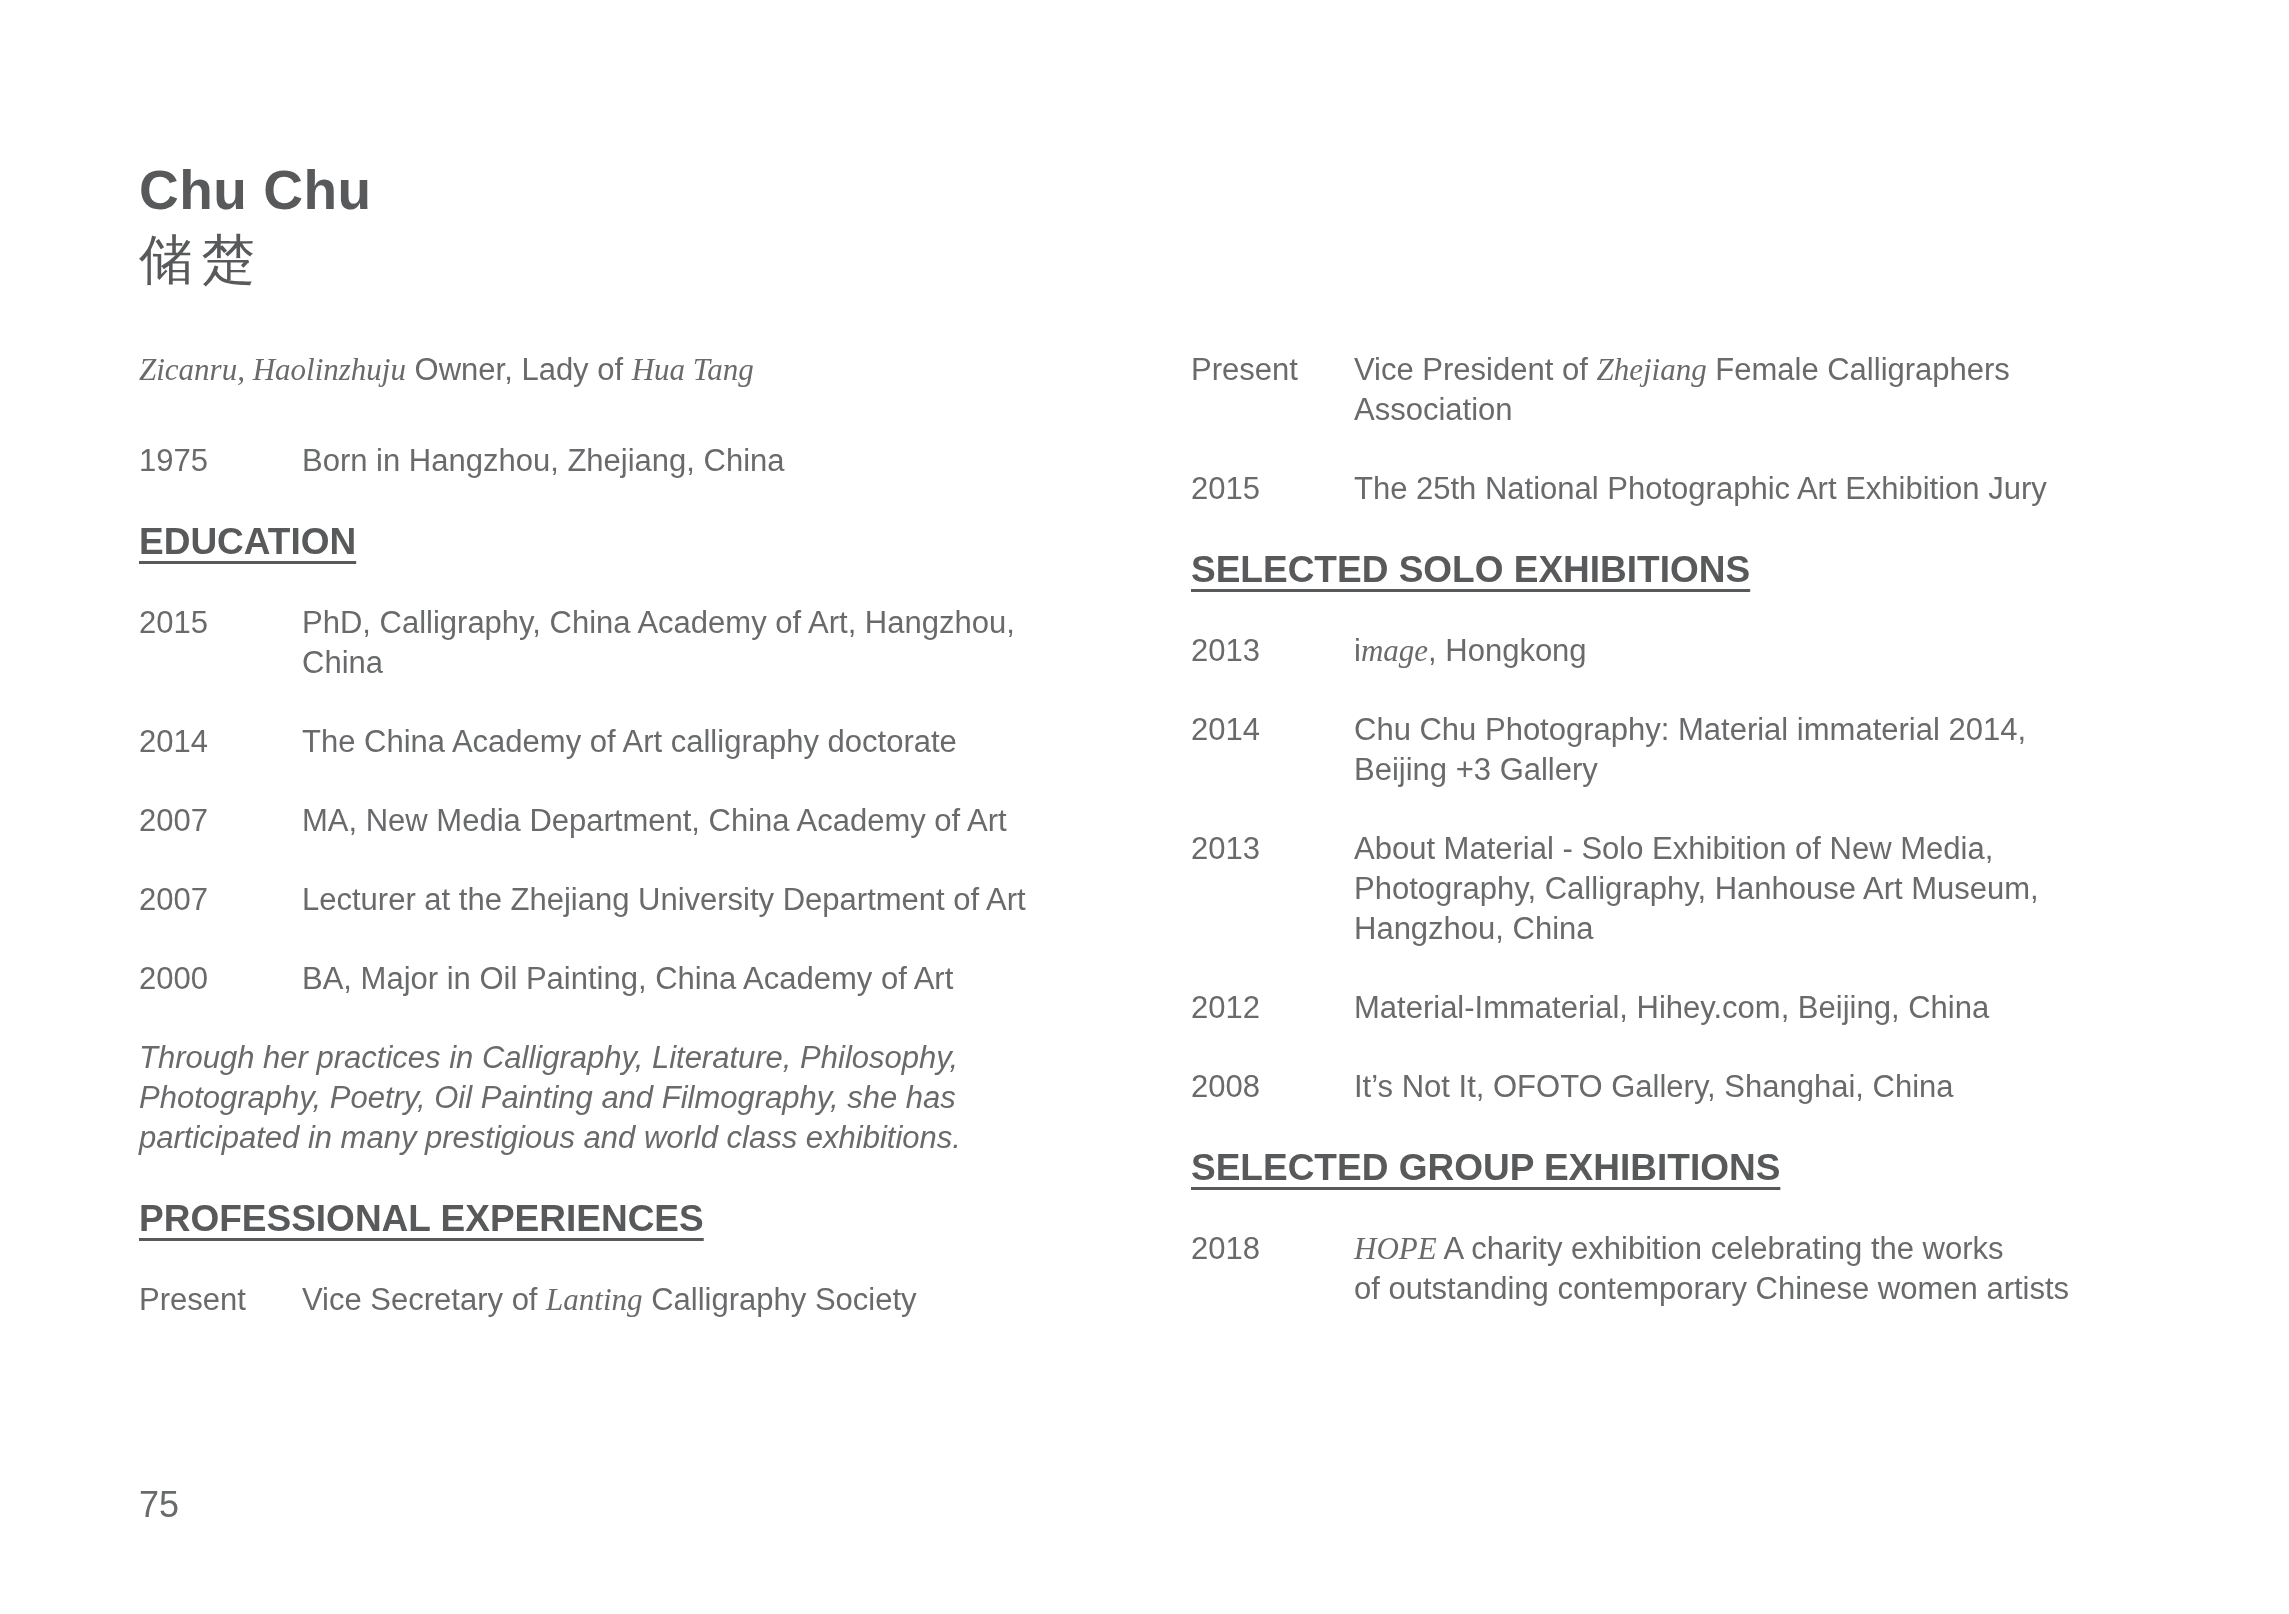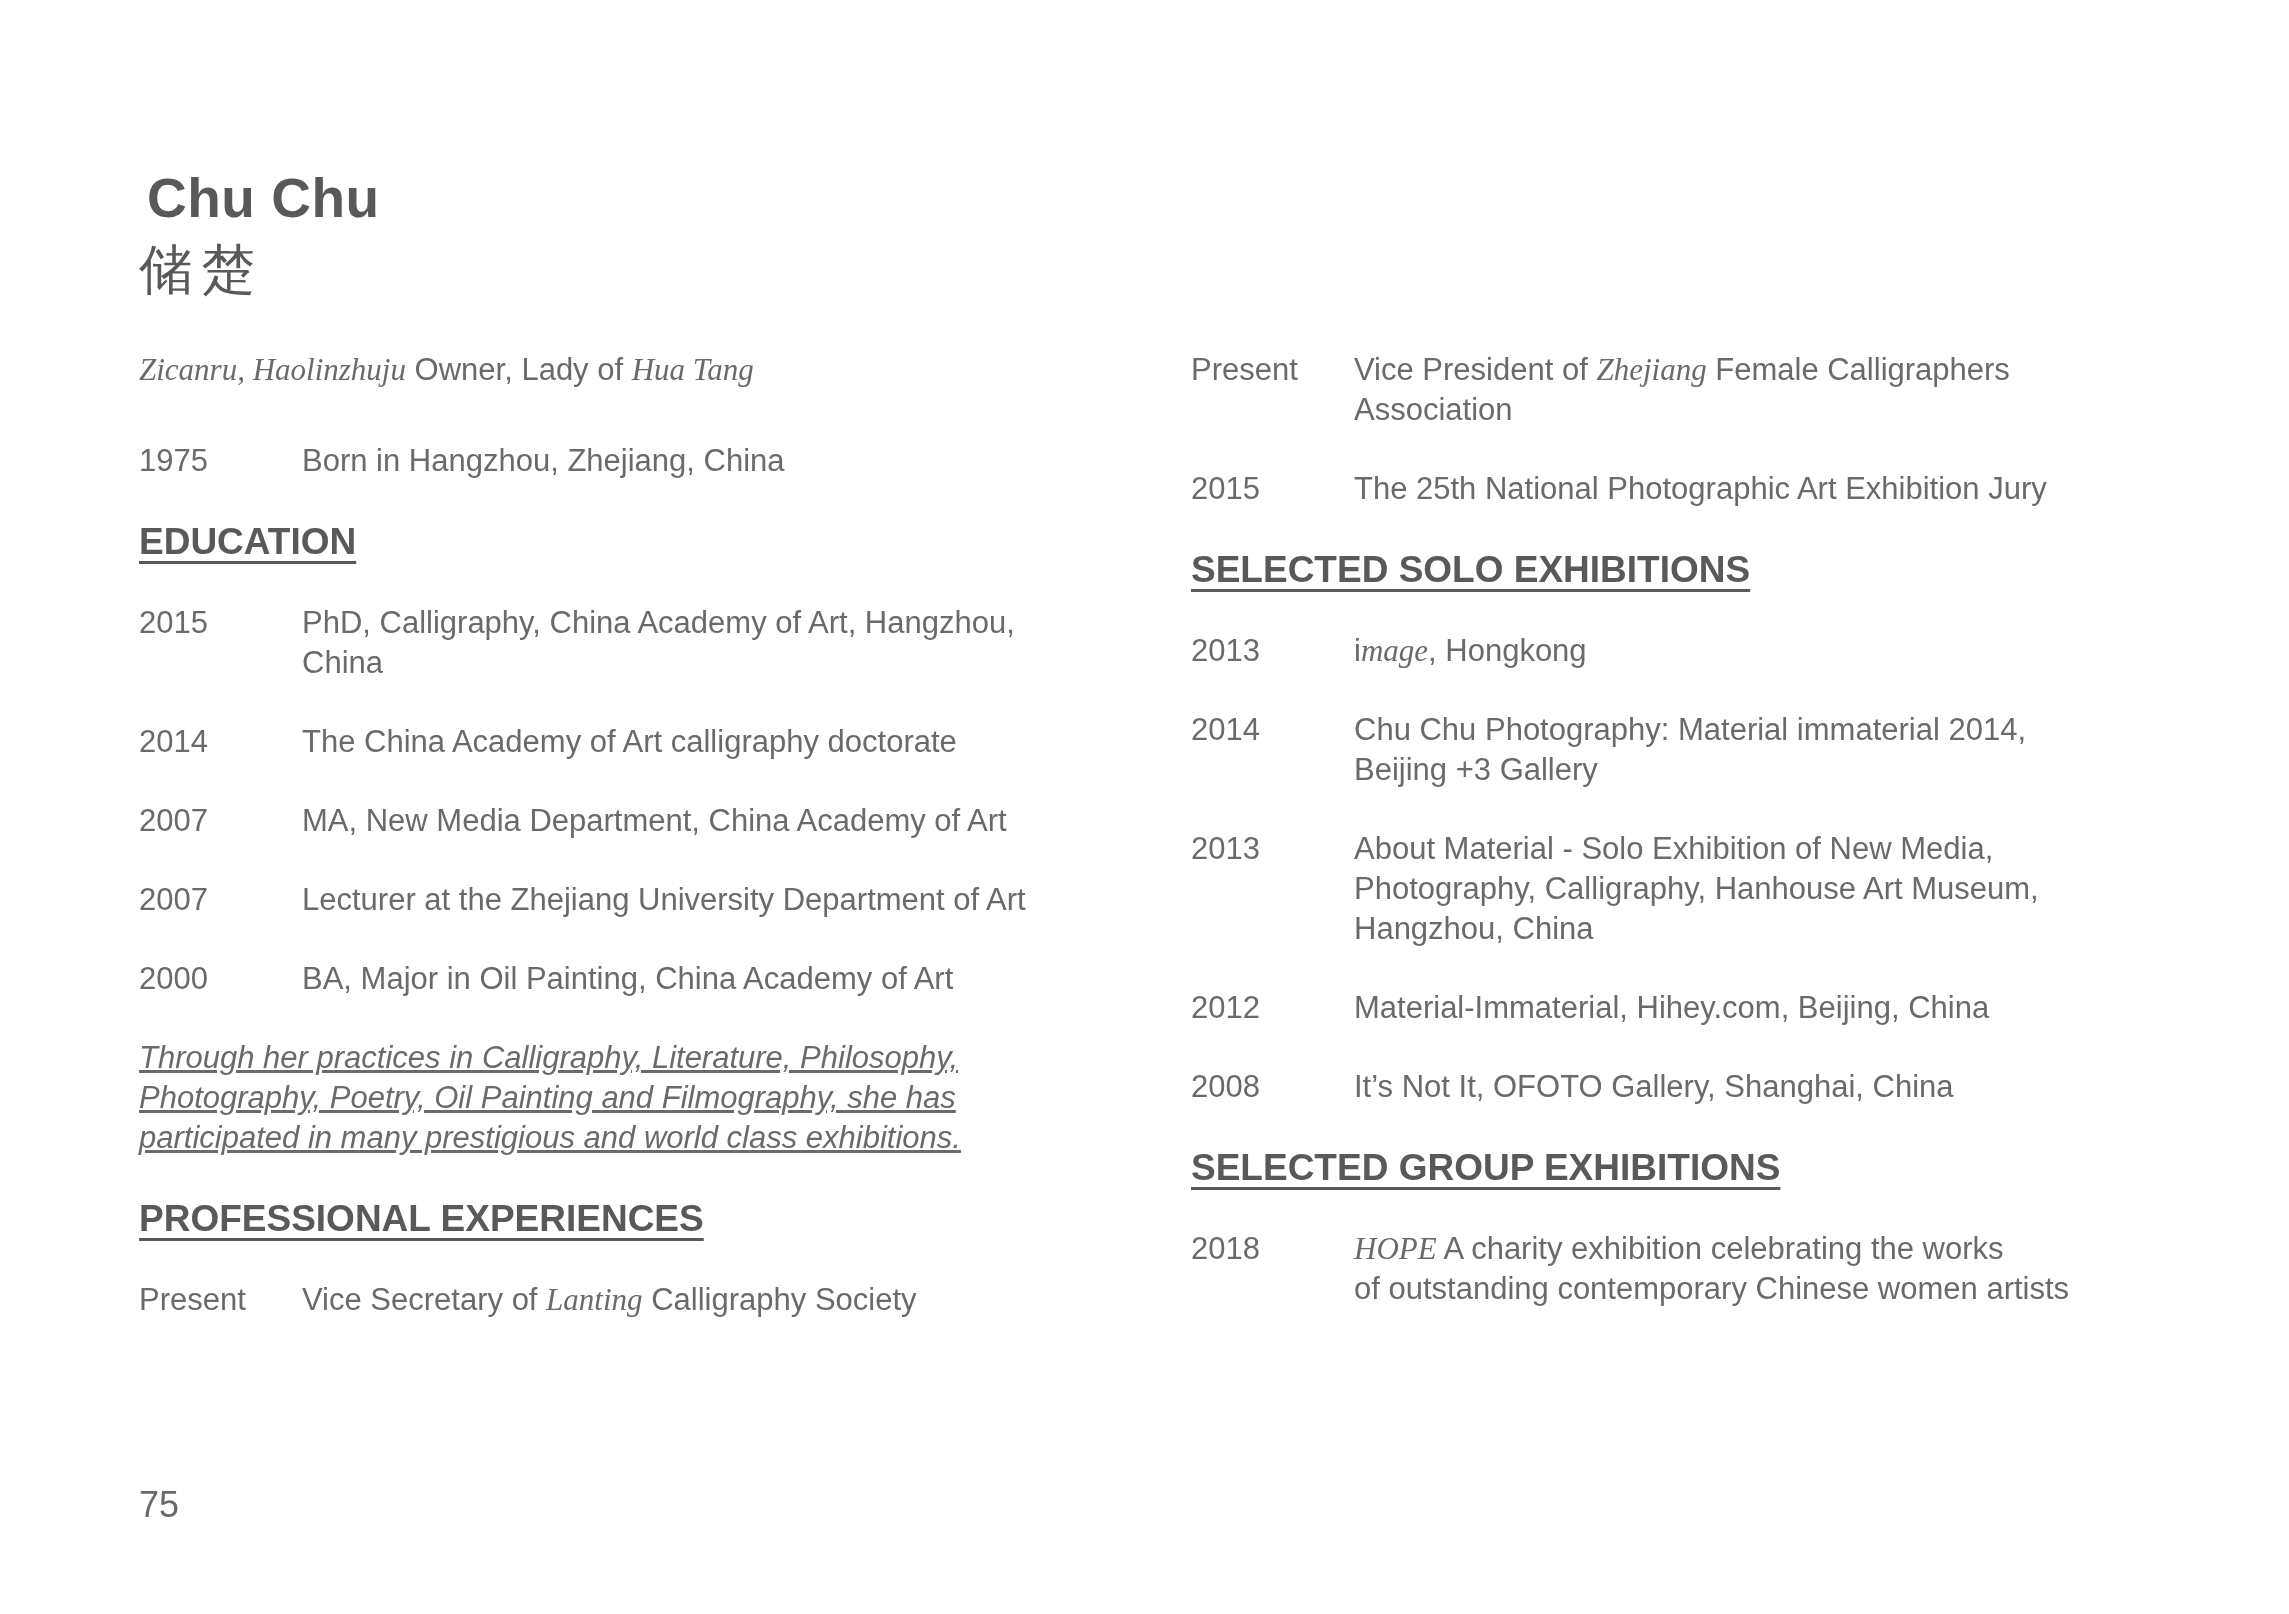--- a/index.html
+++ b/index.html
@@ -19,21 +19,21 @@
     position: absolute;
     inset: 0;
     background: #ffffff;
   }
   .header {
     position: absolute;
     left: 139px;
     top: 158px;
   }
   .title {
-    margin: 8px;
+    margin: 0;
     font-size: 55px;
     line-height: 65px;
     font-weight: bold;
     color: #58595b;
     letter-spacing: 0.5px;
   }
   .title-cjk {
     margin-top: 6px;
     font-size: 54px;
     line-height: 61px;
@@ -72,21 +72,20 @@
     font-weight: bold;
     color: #58595b;
     text-decoration: underline;
     text-underline-offset: 6.5px;
     text-decoration-thickness: 2.8px;
     letter-spacing: 0px;
   }
   .bio {
     margin: 16px 0 39px 0;
     font-style: italic;
-    text-decoration: underline;
   }
   .page-number {
     position: absolute;
     left: 139px;
     top: 1485px;
     font-size: 36px;
     line-height: 40px;
     color: #696a6c;
   }
   i { font-style: italic; font-family: Liberation Serif, serif; }

